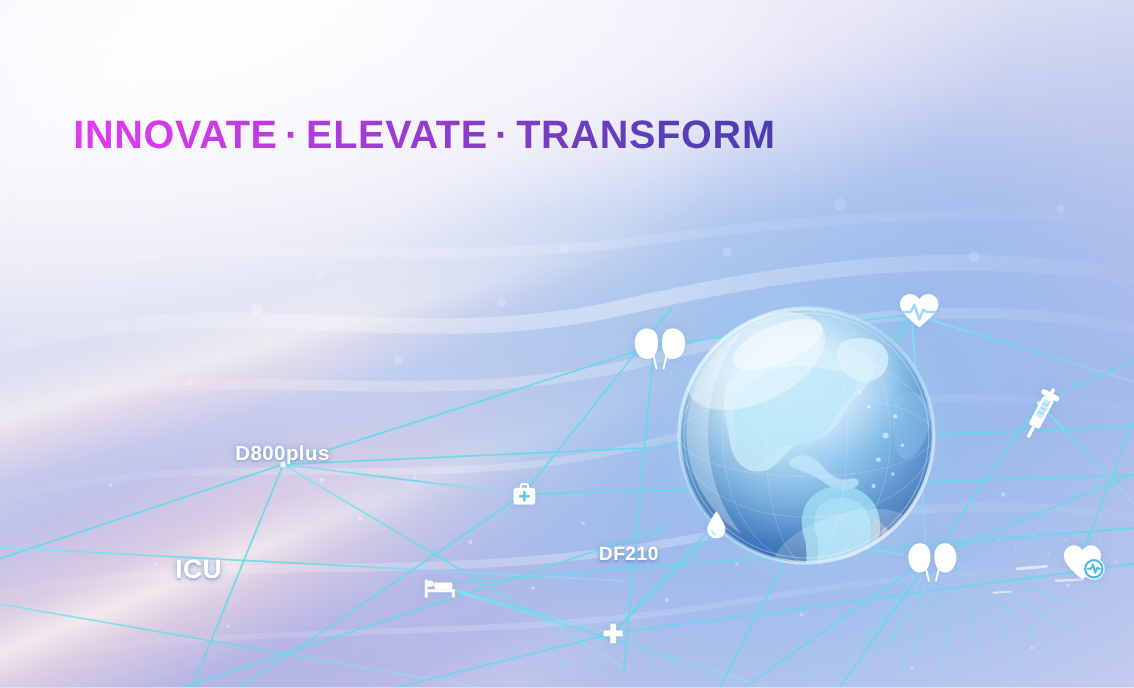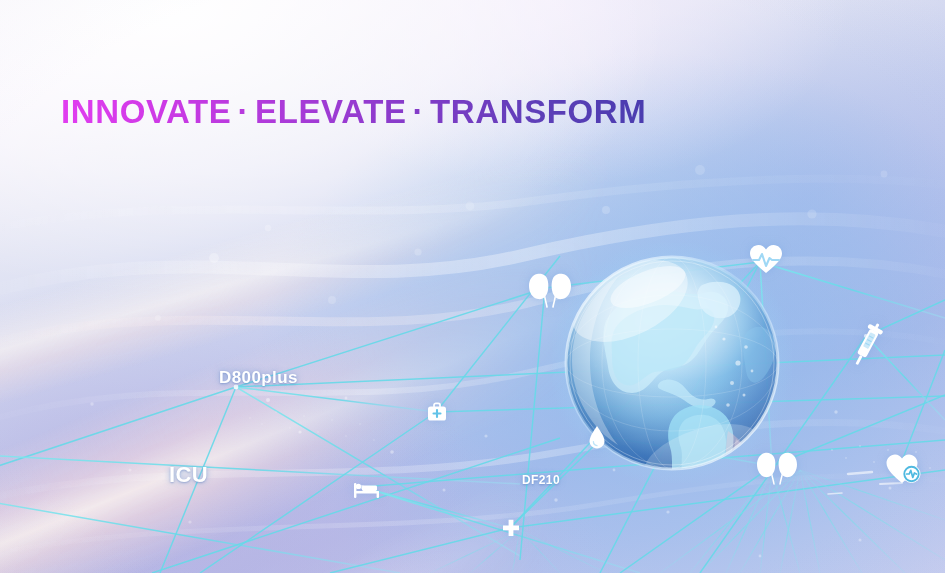--- a/index.html
+++ b/index.html
@@ -137,25 +137,24 @@
 
   
   .nlabel{
     position:absolute;
     z-index:7;
     color:#ffffff;
     font-weight:bold;
     letter-spacing:.4px;
     text-shadow:0 0 6px rgba(110,155,215,.75), 0 1px 2px rgba(80,110,180,.45);
     white-space:nowrap;
-    margin-left:23px;
   }
   #label-d800{ left:196px; top:368px; font-size:17px; }
   #label-icu { left:131px; top:462px; font-size:22px;padding-left:15px; }
-  #label-df210{ left:499px; top:473px; font-size:12px; }
+  #label-df210{ left:499px; top:454px; font-size:16px; }
 </style>
 </head>
 <body>
 
 <div class="banner">
 
   <div class="bg-layer bg-base"></div>
   <div class="bg-layer bg-bluecore"></div>
   <div class="bg-layer bg-topwash"></div>
   <div class="bg-layer bg-lavender"></div>

